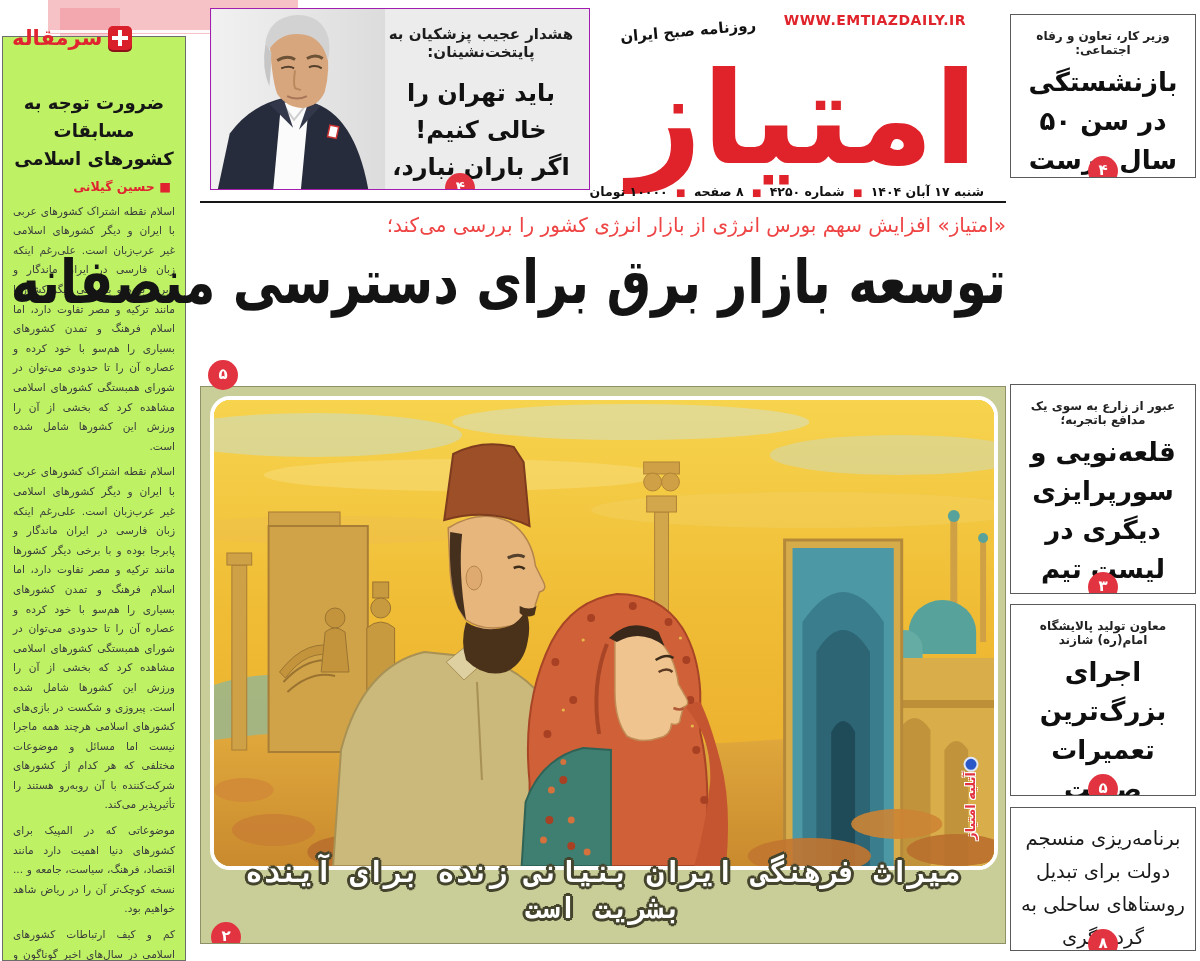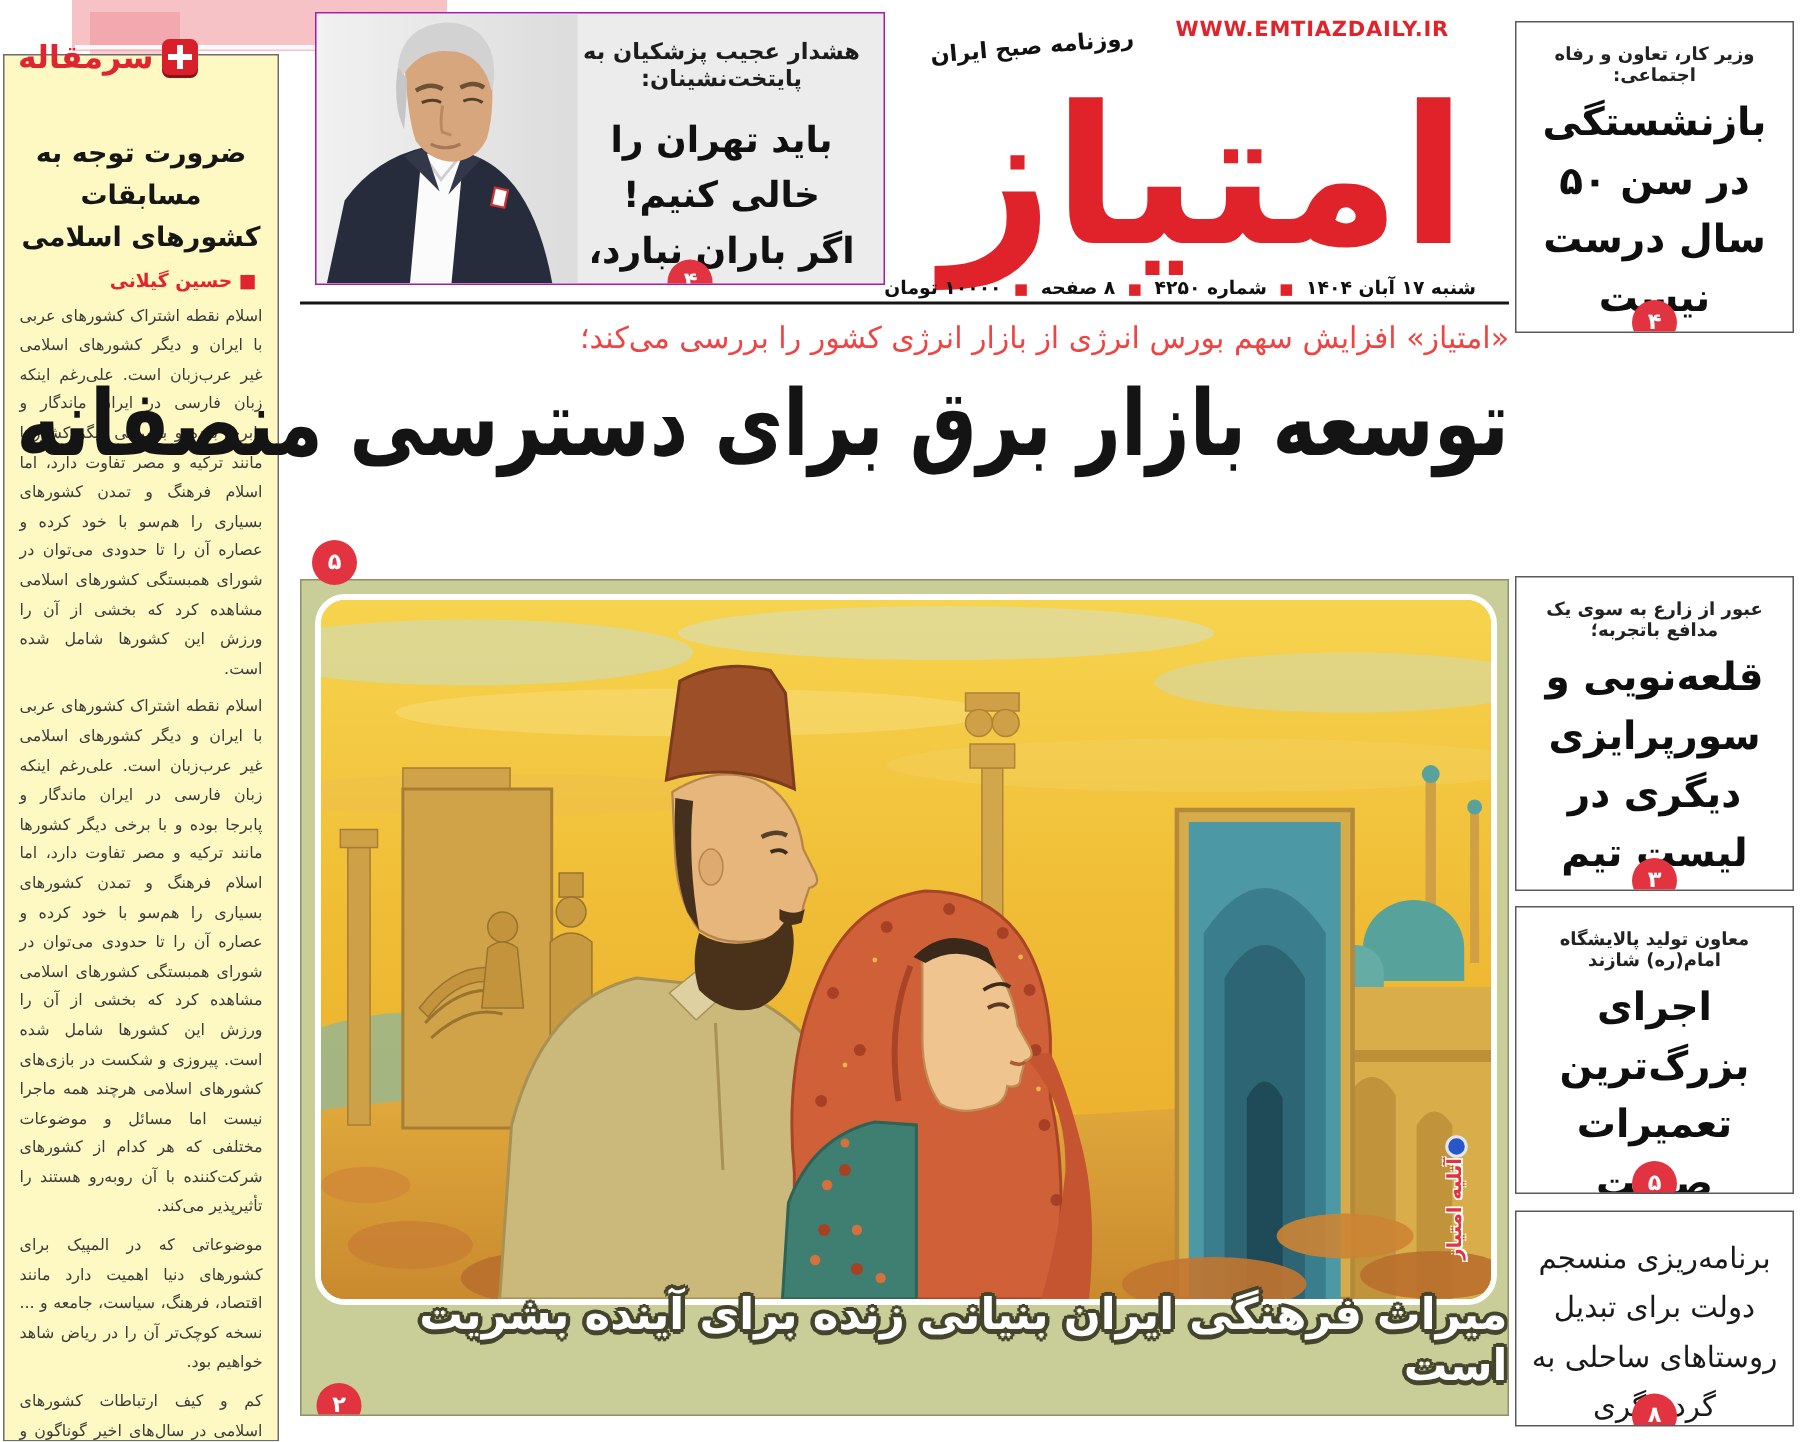--- a/index.html
+++ b/index.html
@@ -6,21 +6,21 @@
   .page{position:relative;width:1200px;height:961px;background:#ffffff;overflow:hidden;
         font-family:"DejaVu Sans",sans-serif;direction:rtl;}
 
   
   .wm-block{position:absolute;left:0;top:0;width:300px;height:70px;overflow:hidden;}
   .wm-a{position:absolute;left:48px;top:-26px;width:250px;height:60px;background:rgba(236,120,128,.45);}
   .wm-b{position:absolute;left:60px;top:8px;width:60px;height:60px;background:rgba(236,120,128,.35);}
   .wm-line{position:absolute;left:50px;top:30px;width:240px;height:3px;background:rgba(255,255,255,.9);}
 
   .edit-col{position:absolute;left:2px;top:36px;width:184px;height:925px;
-            border:1px solid #6d6d6d;background:#fef9c3;overflow:hidden;box-sizing:border-box;}
+            border:1px solid #6d6d6d;background:#bef264;overflow:hidden;box-sizing:border-box;}
   .edit-header{position:absolute;left:12px;top:26px;z-index:3;display:flex;align-items:flex-start;gap:6px;direction:rtl;}
   .edit-header .label{color:#e02430;font-weight:bold;font-size:21px;}
   .plus-icon{width:24px;height:24px;background:#d81f2a;border-radius:5px;position:relative;box-shadow:0 2px 0 #8c1118;}
   .plus-icon::before,.plus-icon::after{content:"";position:absolute;background:#fff;}
   .plus-icon::before{left:10px;top:4px;width:4px;height:16px;}
   .plus-icon::after{left:4px;top:10px;width:16px;height:4px;}
 
   .edit-title{margin:52px 10px 4px;text-align:center;font-size:18px;font-weight:bold;color:#161616;line-height:1.55;}
   .edit-author{margin:6px 14px 8px;color:#e02430;font-size:12.5px;font-weight:bold;text-align:right;}
   .edit-body{margin:0 10px;color:#3c3c3c;font-size:10.6px;line-height:1.85;text-align:justify;}
@@ -62,23 +62,23 @@
   .feature{position:absolute;left:200px;top:386px;width:806px;height:558px;background:#c9cd98;
            border:1px solid #8e9167;overflow:hidden;box-sizing:border-box;}
   .art{position:absolute;left:9px;top:9px;width:780px;height:466px;border:4px solid #fff;
        border-radius:20px;overflow:hidden;background:#eec437;}
   .art svg{display:block;width:100%;height:100%;}
   .credit{position:absolute;right:16px;bottom:26px;writing-mode:vertical-rl;transform:rotate(180deg);
           color:#e23440;font-size:13px;font-weight:bold;white-space:nowrap;
           text-shadow:-1px -1px 0 #fff,1px -1px 0 #fff,-1px 1px 0 #fff,1px 1px 0 #fff;}
   .credit-icon{display:inline-block;width:11px;height:11px;border-radius:50%;background:#2a57c8;
                border:2px solid #dfe6f5;margin-bottom:6px;}
-  .caption{position:absolute;left:0;right:0;bottom:16px;font-size:29px;font-weight:bold;color:#fff;
+  .caption{position:absolute;left:0;right:0;bottom:16px;text-align:center;font-size:29px;font-weight:bold;color:#fff;
            text-shadow:-2px -2px 0 #45452e,2px -2px 0 #45452e,-2px 2px 0 #45452e,2px 2px 0 #45452e,
-                       0 3px 0 #45452e,0 -3px 0 #45452e,3px 0 0 #45452e,-3px 0 0 #45452e;}
+                       0 3px 0 #45452e,0 -3px 0 #45452e,3px 0 0 #45452e,-3px 0 0 #45452e;font-family:Liberation Mono, monospace;}
   .feature .badge{left:10px;}
 
   
   .news-box{position:absolute;left:1010px;width:186px;border:1px solid #5a5a5a;background:#fff;
             text-align:center;overflow:hidden;box-sizing:border-box;}
   .nb-kicker{margin:14px 8px 6px;font-size:12px;font-weight:bold;color:#222;}
   .nb-headline{margin:2px 6px;font-size:26px;font-weight:bold;color:#0f0f0f;line-height:1.5;}
   .nb-headline.light{font-size:19.5px;font-weight:normal;color:#1a1a1a;line-height:1.7;margin-top:14px;}
   .news-box .badge{left:50%;transform:translateX(-50%);}
 </style>
@@ -275,21 +275,21 @@
         <path d="M448,272 q9,-5 14,0" fill="none" stroke="#5a3a22" stroke-width="2.5"></path>
         <path d="M445,260 q11,-7 18,-2" fill="none" stroke="#3c2c1c" stroke-width="2.5"></path>
         <path d="M463,308 q7,3 10,0" fill="none" stroke="#b05a3a" stroke-width="2.5"></path>
       </svg>
       <div class="credit"><span class="credit-icon"></span><span>آتلیه امتیاز</span></div>
     </div>
     <div class="caption">میراث فرهنگی ایران بنیانی زنده برای آینده بشریت است</div>
     <div class="badge clip-bit">۲</div>
   </div>
 
-  <div class="news-box" style="top:14px;height:208px;">
+  <div class="news-box" style="top:14px;height:164px;">
     <div class="nb-kicker">وزیر کار، تعاون و رفاه اجتماعی:</div>
     <div class="nb-headline">بازنشستگی در سن ۵۰ سال درست نیست</div>
     <div class="badge clip-bit">۴</div>
   </div>
 
   <div class="news-box" style="top:384px;height:210px;">
     <div class="nb-kicker">عبور از زارع به سوی یک مدافع باتجربه؛</div>
     <div class="nb-headline">قلعه‌نویی و سورپرایزی دیگری در لیست تیم ملی؟</div>
     <div class="badge clip-bit">۳</div>
   </div>

